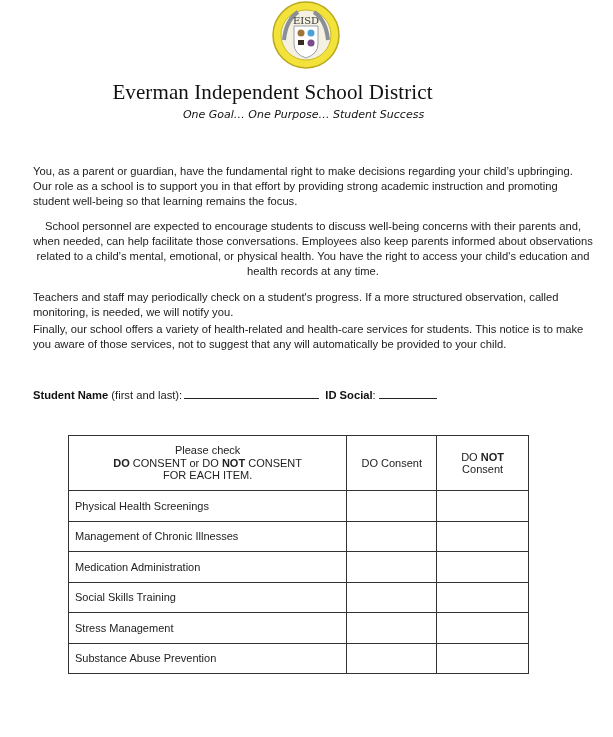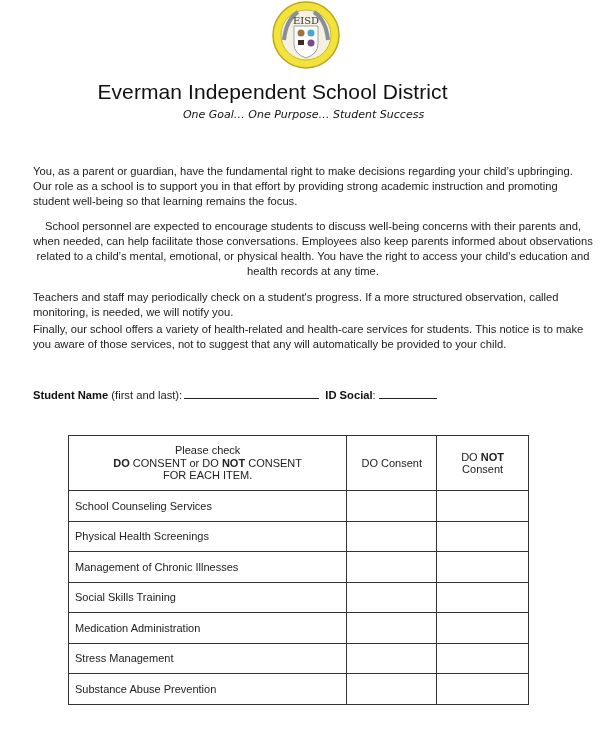--- a/index.html
+++ b/index.html
@@ -1,18 +1,18 @@
 <!DOCTYPE html>
 <html><head>
 <meta charset="utf-8">
 <style>
   html, body { margin: 0; padding: 0; background: #ffffff; }
   body { width: 613px; height: 737px; position: relative; overflow: hidden; color: #222; font-family: "Liberation Sans", sans-serif; }
   .logo { position: absolute; left: 272px; top: 0px; width: 68px; height: 70px; }
-  .title { position: absolute; left: 0; width: 545px; top: 80px; text-align: center; font-family: Liberation Sans, sans-serif; font-size: 21px; color: #111; letter-spacing: 0.1px; }
+  .title { position: absolute; left: 0; width: 545px; top: 80px; text-align: center; font-family: Liberation Serif, serif; font-size: 21px; color: #111; letter-spacing: 0.1px; }
   .tagline { position: absolute; left: 0; width: 607px; top: 108px; text-align: center; font-family: "DejaVu Sans", sans-serif; font-style: italic; font-size: 11px; color: #111; }
   .para { position: absolute; left: 33px; width: 560px; font-size: 11.2px; line-height: 15px; color: #222; }
   .p1 { top: 164px; }
   .p2 { top: 219px; text-align: center; }
   .p3 { top: 290px; }
   .p4 { top: 322px; }
   .student-line { position: absolute; left: 33px; top: 387px; font-size: 11.2px; color: #222; white-space: pre; }
   .student-line b { color: #111; }
   .blank { display: inline-block; border-bottom: 1px solid #222; height: 11px; vertical-align: baseline; }
   .blank.name { width: 135px; margin: 0 3px 0 2px; }
@@ -65,41 +65,36 @@
       </th>
       <th class="c2">DO Consent</th>
       <th class="c3">
         <span>DO </span><b>NOT</b><br>
         <span>Consent</span>
       </th>
     </tr>
   </thead>
   <tbody id="consent-body">
       <tr>
-        <td class="item">School Counseling Services</td>
-        <td class="cell-check"></td>
-        <td class="cell-check"></td>
-      </tr>
-      <tr>
         <td class="item">Physical Health Screenings</td>
         <td class="cell-check"></td>
         <td class="cell-check"></td>
       </tr>
       <tr>
         <td class="item">Management of Chronic Illnesses</td>
         <td class="cell-check"></td>
         <td class="cell-check"></td>
       </tr>
       <tr>
-        <td class="item">Social Skills Training</td>
+        <td class="item">Medication Administration</td>
         <td class="cell-check"></td>
         <td class="cell-check"></td>
       </tr>
       <tr>
-        <td class="item">Medication Administration</td>
+        <td class="item">Social Skills Training</td>
         <td class="cell-check"></td>
         <td class="cell-check"></td>
       </tr>
       <tr>
         <td class="item">Stress Management</td>
         <td class="cell-check"></td>
         <td class="cell-check"></td>
       </tr>
       <tr>
         <td class="item">Substance Abuse Prevention</td>

